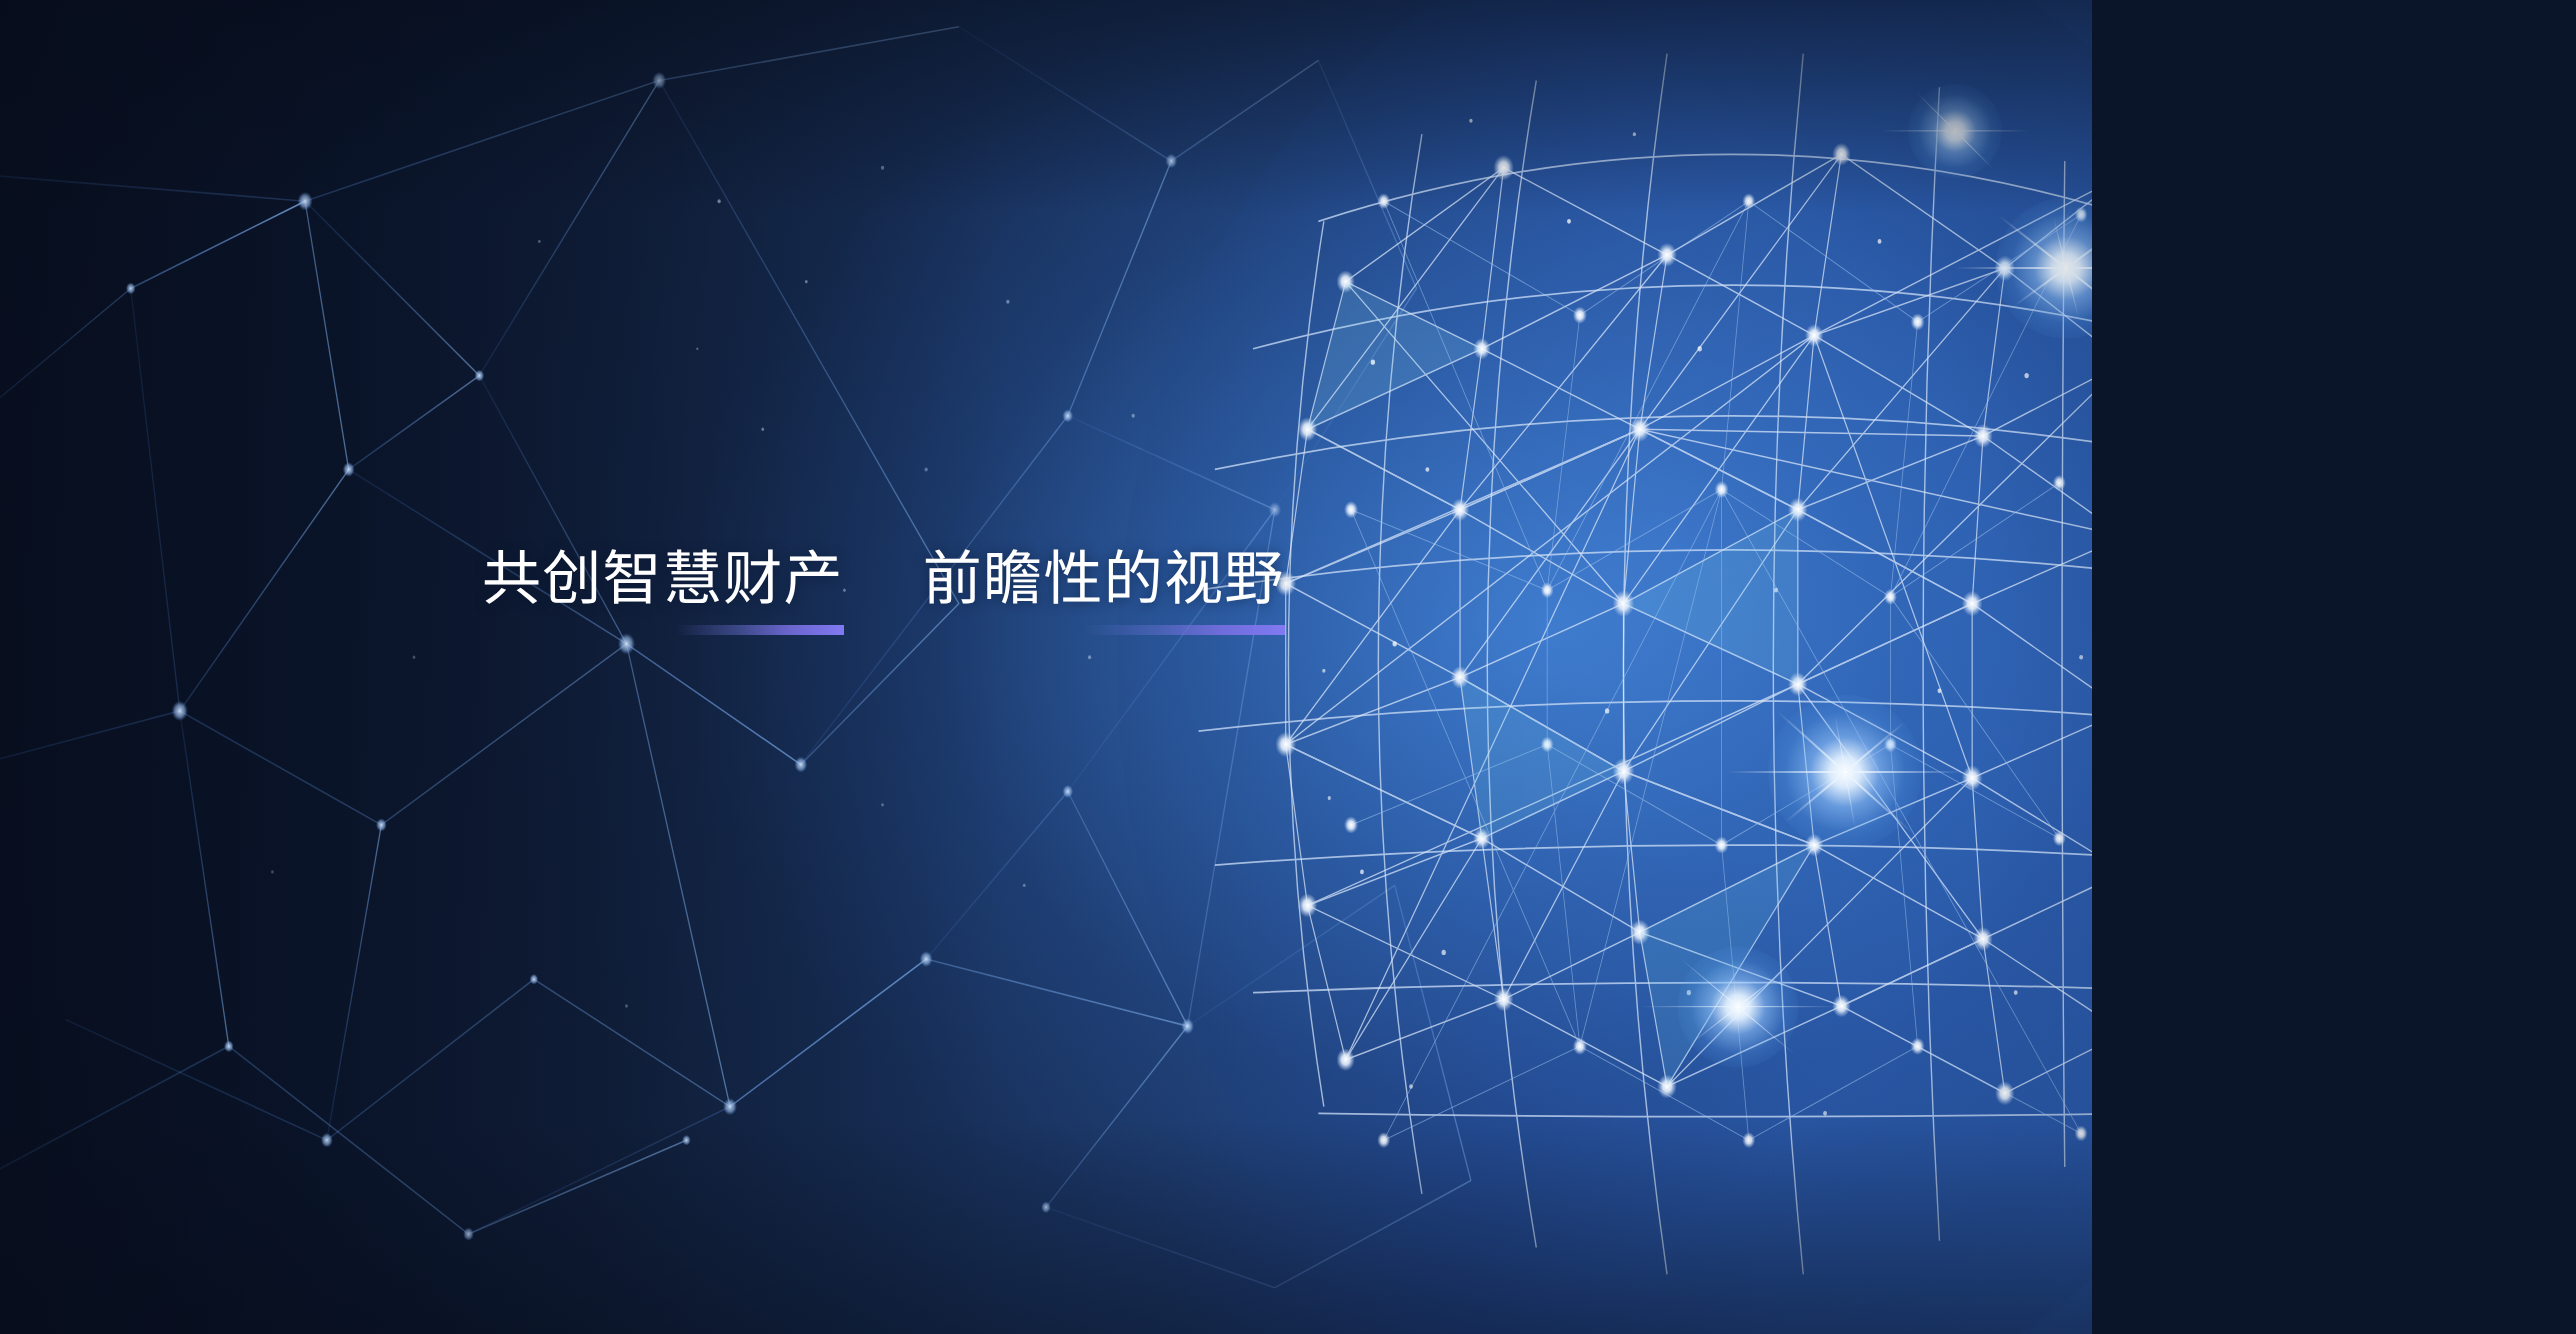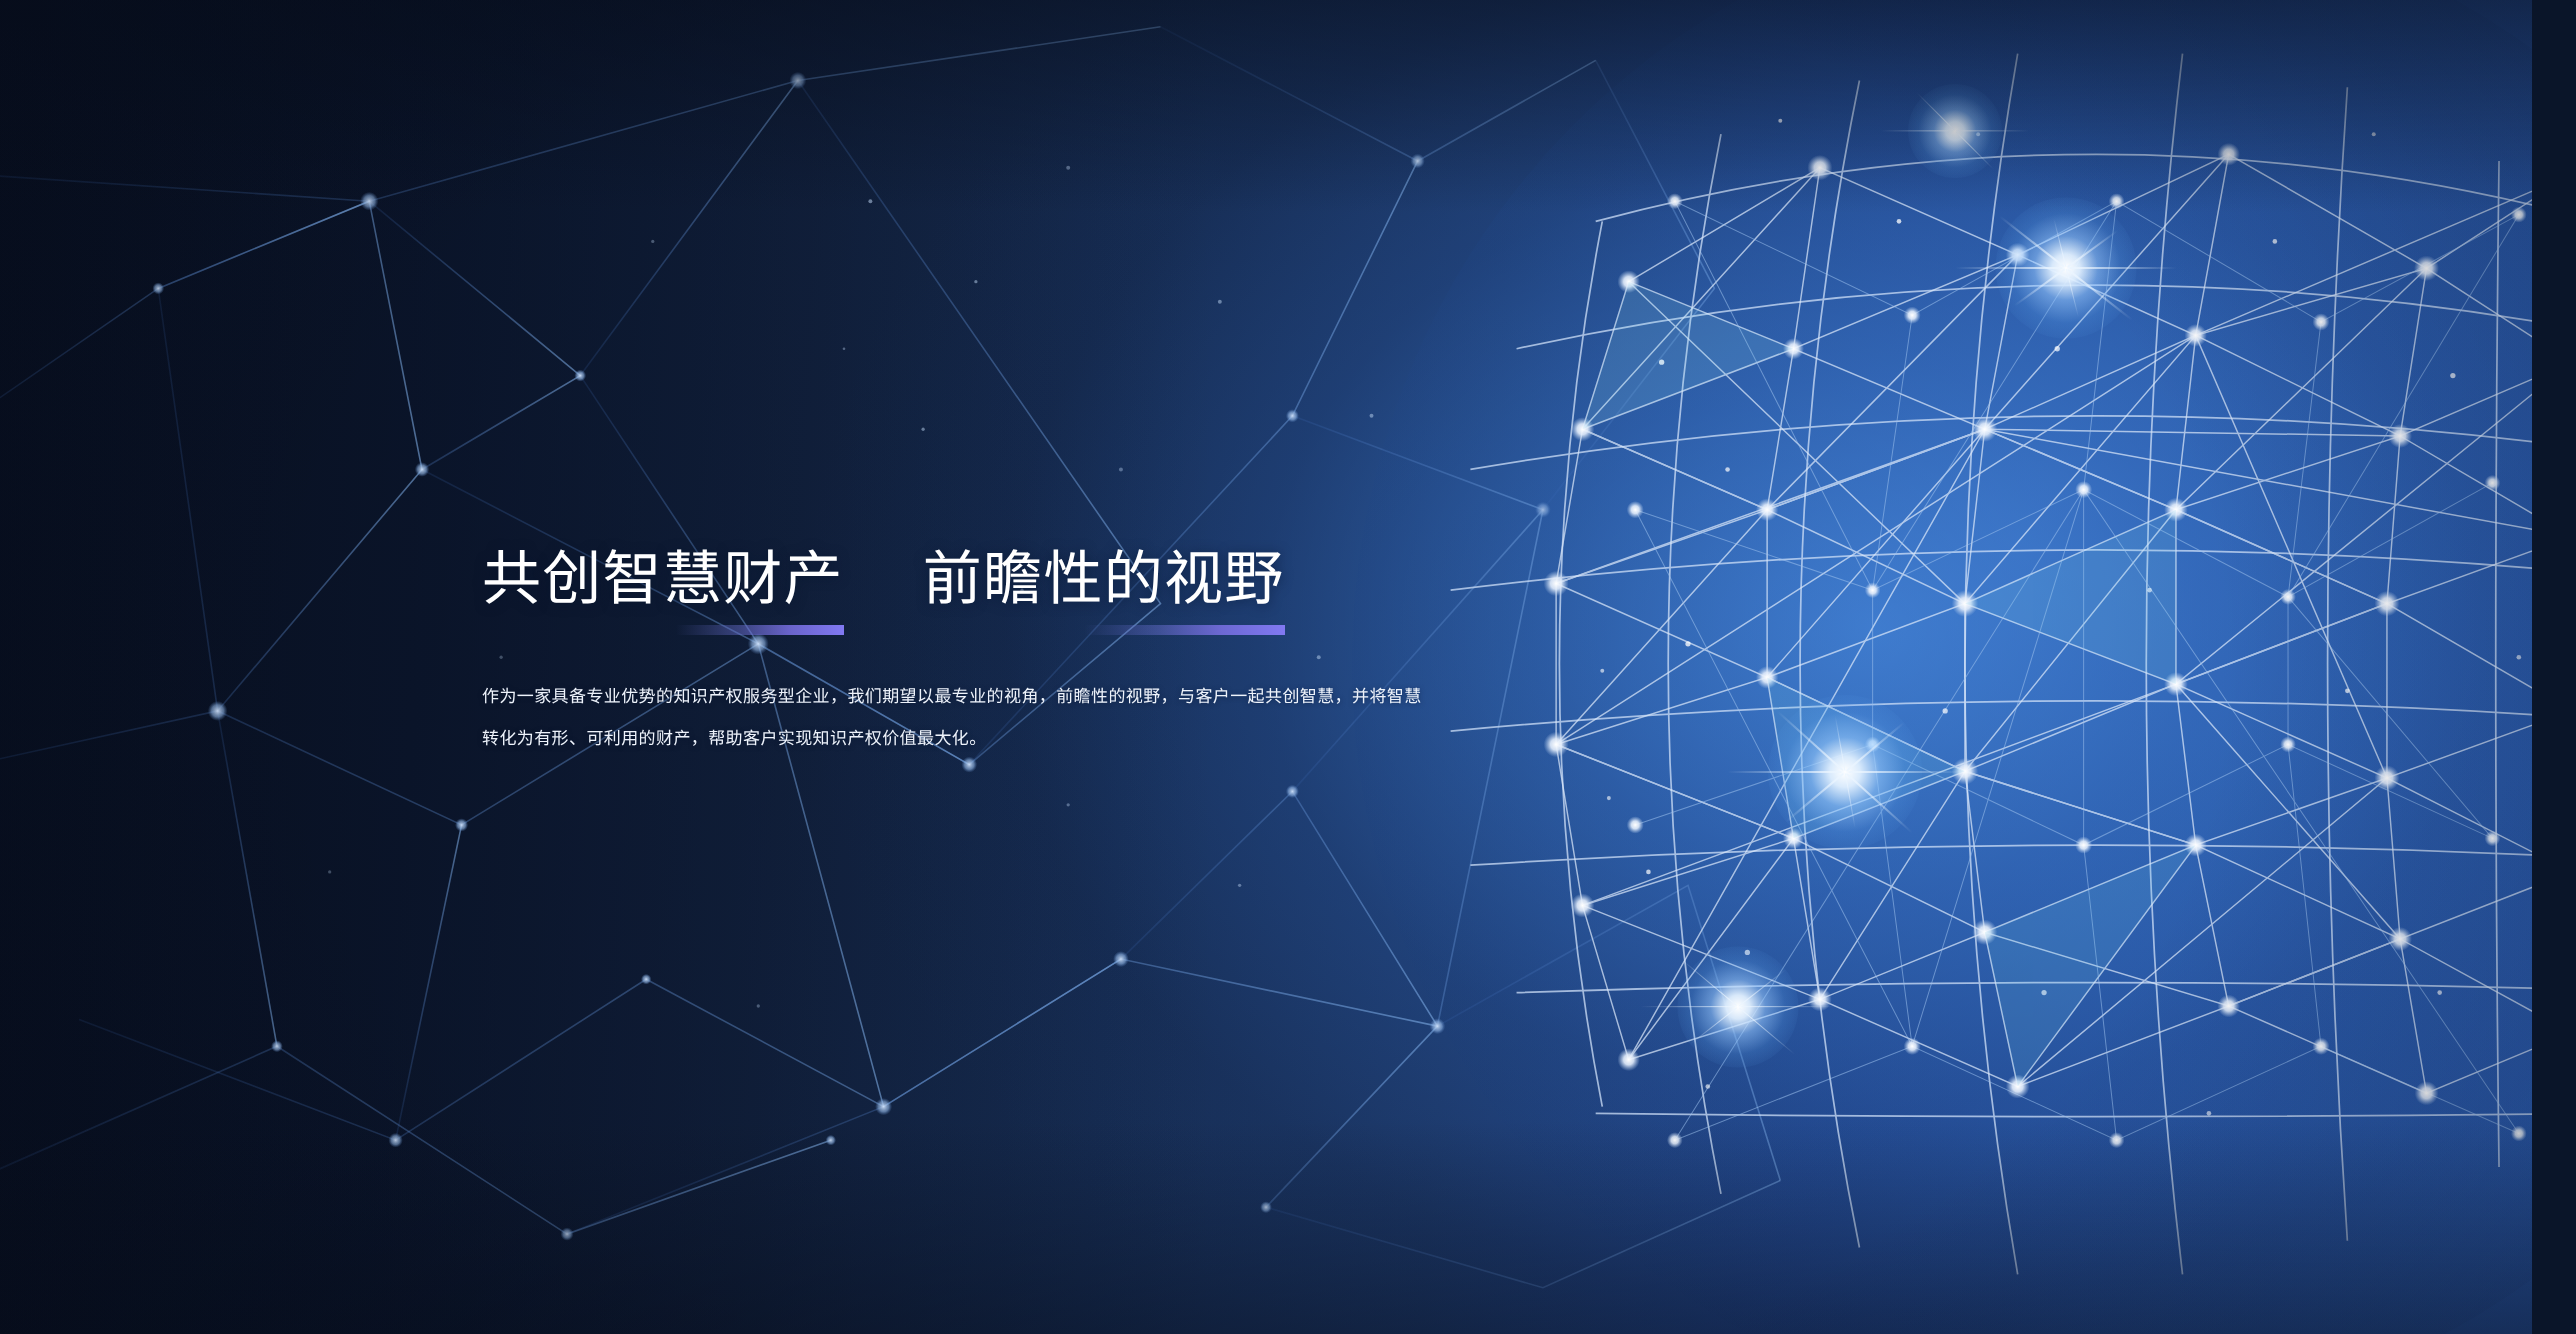--- a/index.html
+++ b/index.html
@@ -1,21 +1,21 @@
 <!DOCTYPE html>
 <html lang="zh-CN" style="font-size:10.7px"><head>
 <meta charset="utf-8">
 <title>Banner</title>
 <style>
   html,body{margin:0;padding:0;background:#0a1529;}
   *{box-sizing:border-box;}
 
   #stage{
     position:relative;
-    width:2532px;
+    width:2092px;
     height:1334px;
     overflow:hidden;
     font-family:"Liberation Sans","DejaVu Sans",sans-serif;
     background:#0d1a34;
   }
   .bg-fallback{
     position:absolute; inset:0;
     background:linear-gradient(95deg,#0b1528 0%,#0d1a33 18%,#12223f 32%,#162c52 45%,#1c3766 58%,#22458a 72%,#2a58a8 86%,#2f63bb 100%);
   }
   .bg-glow{
@@ -397,20 +397,17 @@
       </span>
 
       <span class="hl-gap"></span>
 
       <span class="hl-part">
         <span class="hl-text">前瞻性的视野</span>
         <span class="hl-rule" id="rule-2"></span>
       </span>
     </div>
 
-    <div class="paragraph">
-      <p>作为一家具备专业优势的知识产权服务型企业，我们期望以最专业的视角，前瞻性的视野，与客户一起共创智慧，并将智慧转化为有形、可利用的财产，帮助客户实现知识产权价值最大化。</p>
-    </div>
 
   </div>
 
 </div>
 
 
 </body></html>

